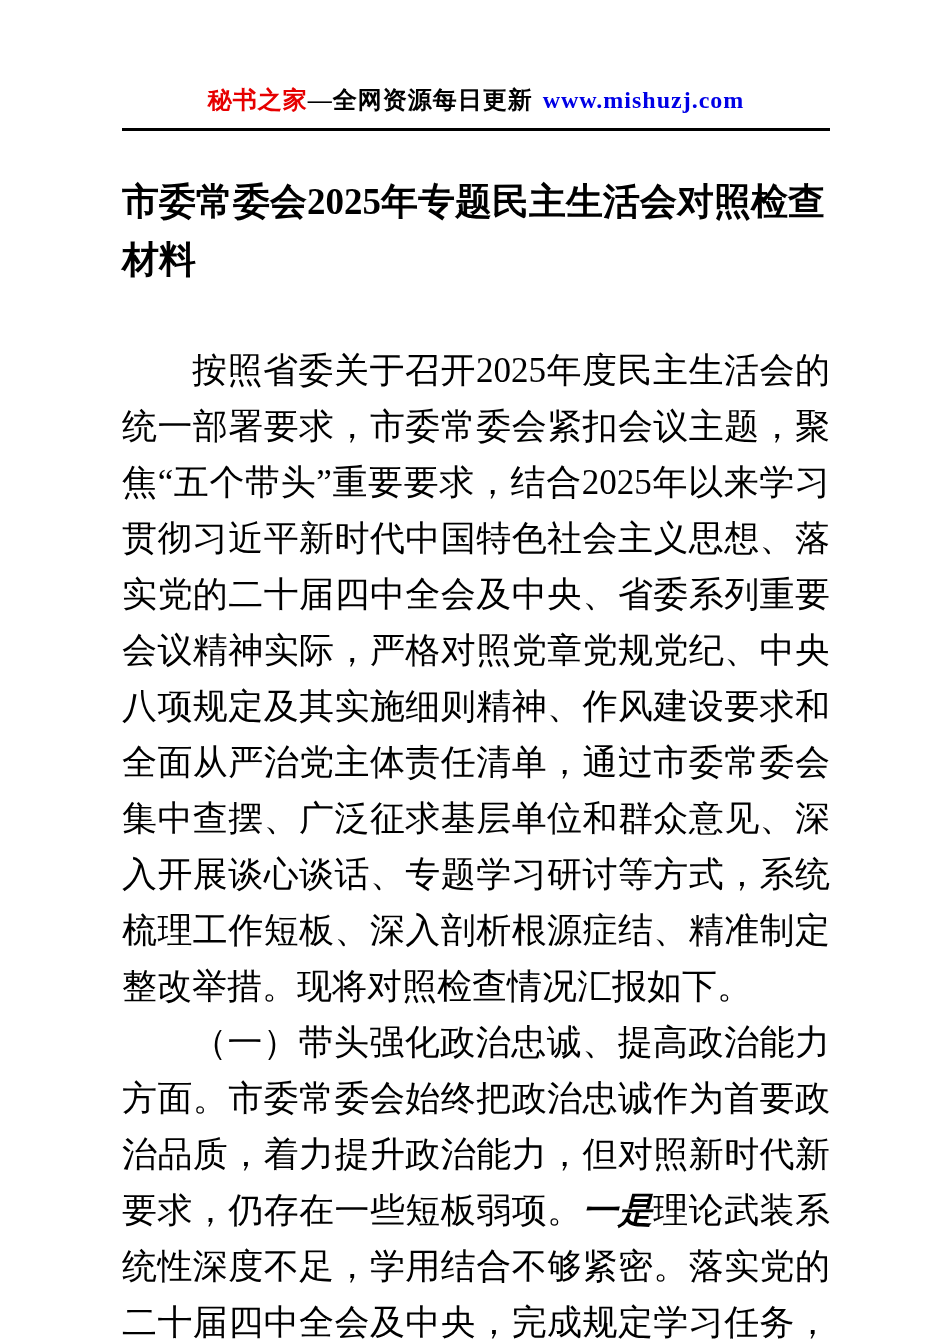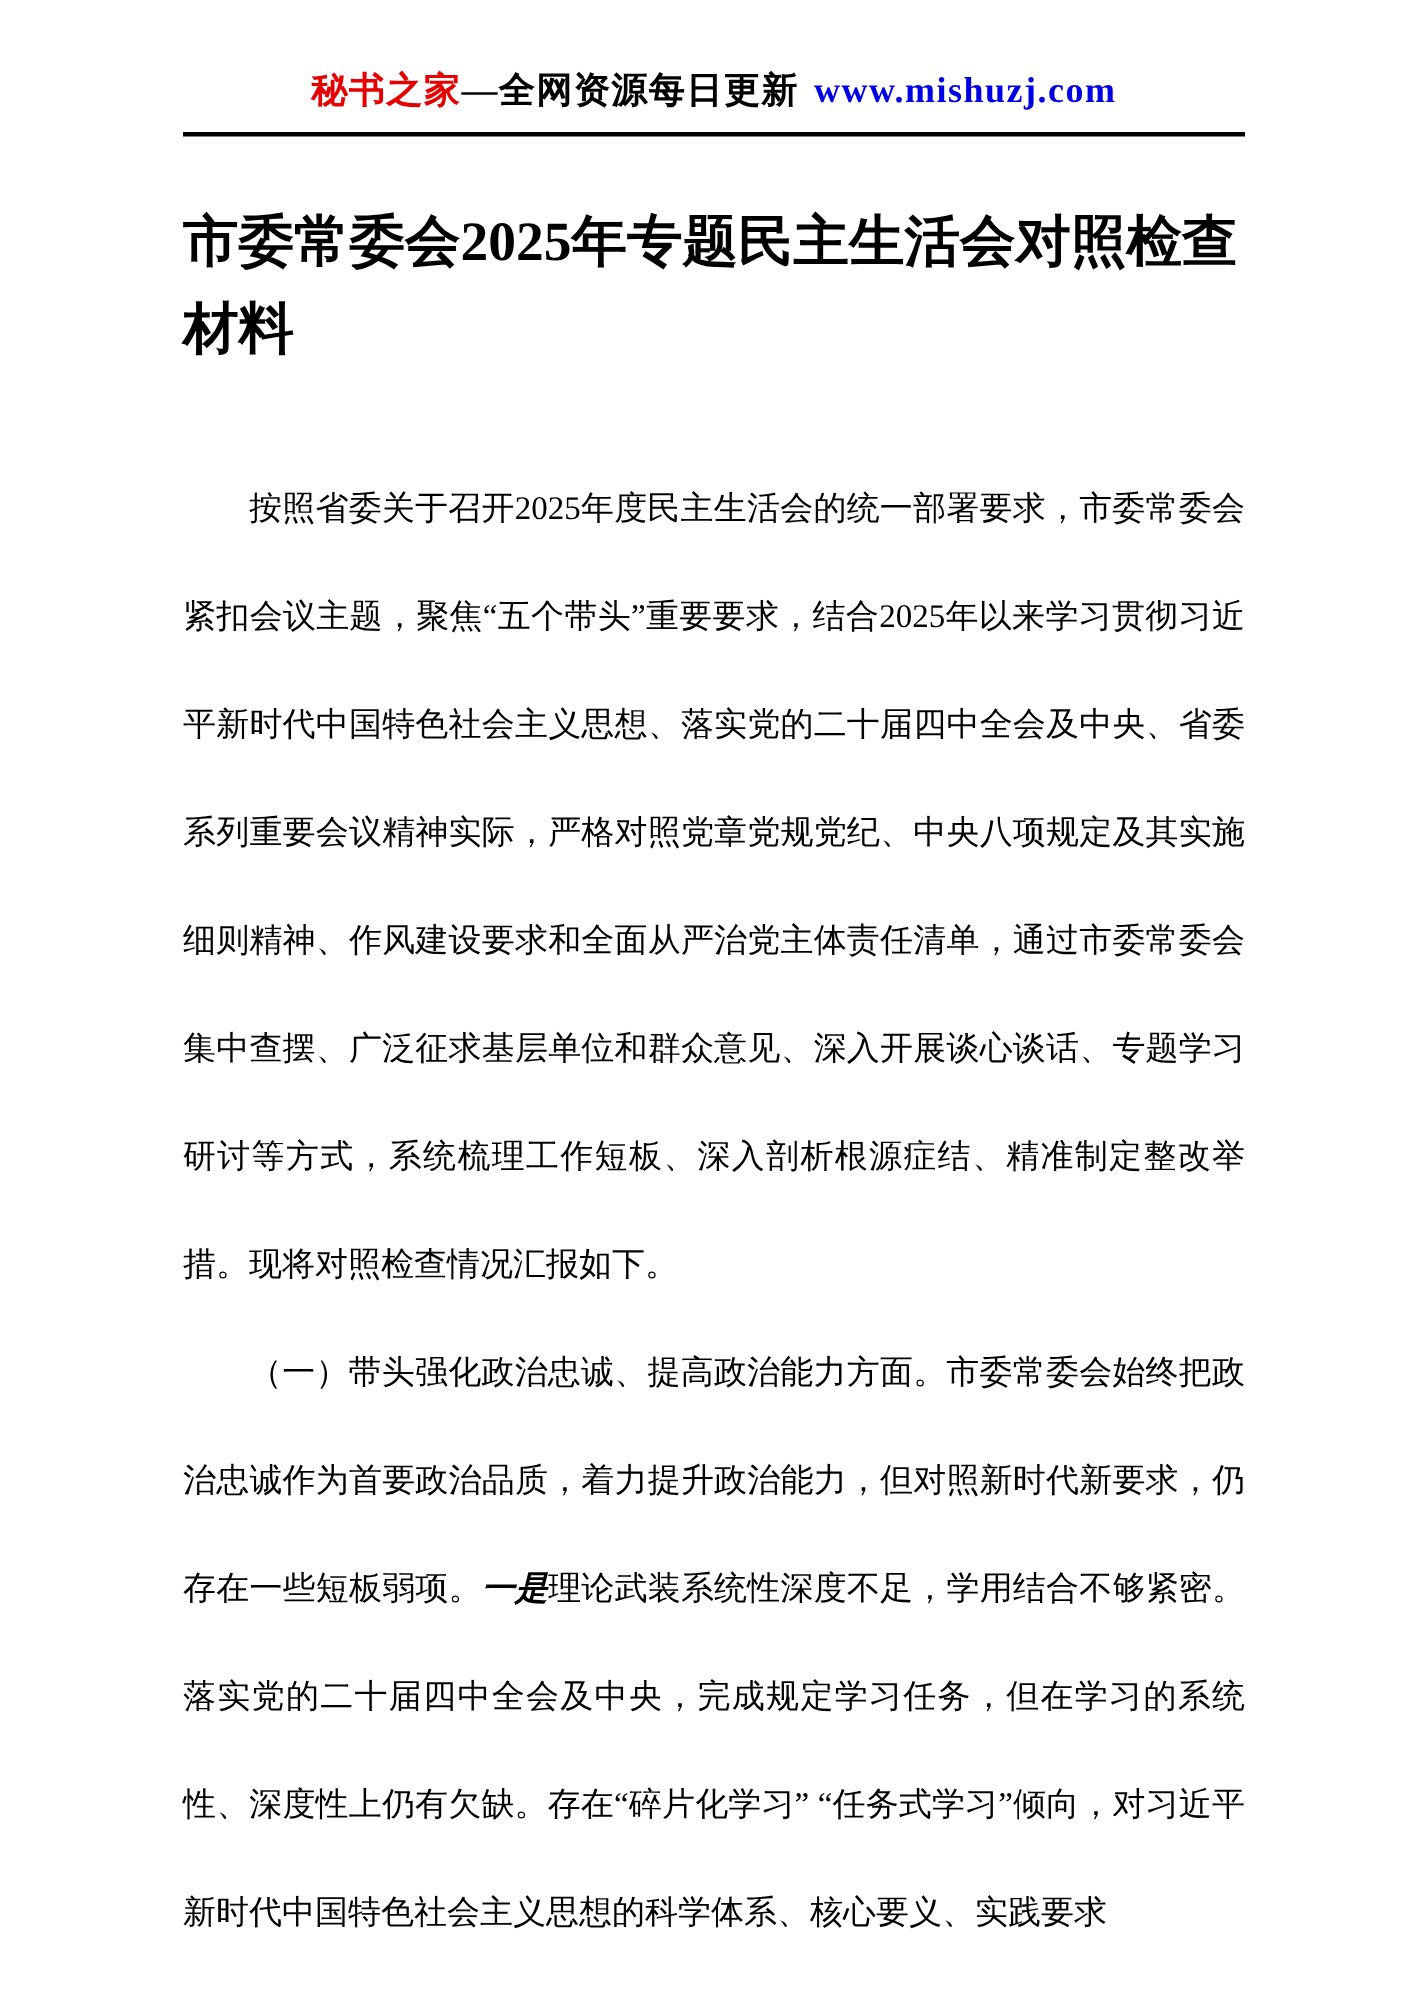--- a/index.html
+++ b/index.html
@@ -8,21 +8,21 @@
     width: 950px;
     height: 1344px;
     margin: 0 auto;
     font-family: "Liberation Serif", serif;
     color: #000000;
     overflow: hidden;
   }
   .page {
     width: 950px;
     height: 1108px;
-    padding: 44px 120px 0 122px;
+    padding: 84px 120px 0 122px;
   }
   .site-header {
     text-align: center;
     font-size: 24px;
     font-weight: bold;
     white-space: nowrap;
     letter-spacing: 1px;
   }
   .site-name  { color: var(--site-name-color, #e60000); }
   .site-tagline { color: var(--tagline-color, #000000); }
@@ -35,22 +35,22 @@
   .doc-title {
     margin-top: 42px;
     text-align: left;
     font-size: 37px;
     line-height: 58px;
     font-weight: bold;
     font-family: "Liberation Serif", serif;
   }
   .doc-body { margin-top: 54px; }
   .para {
-    font-size: 22px;
-    line-height: 72px;
+    font-size: 35px;
+    line-height: 56px;
     text-align: justify;
     text-indent: 2em;
     font-family: "Liberation Serif", serif;
   }
   .seg-bold { font-weight: bold; font-style: italic; }
 </style>
 </head>
 <body>
 
 <div class="page">

